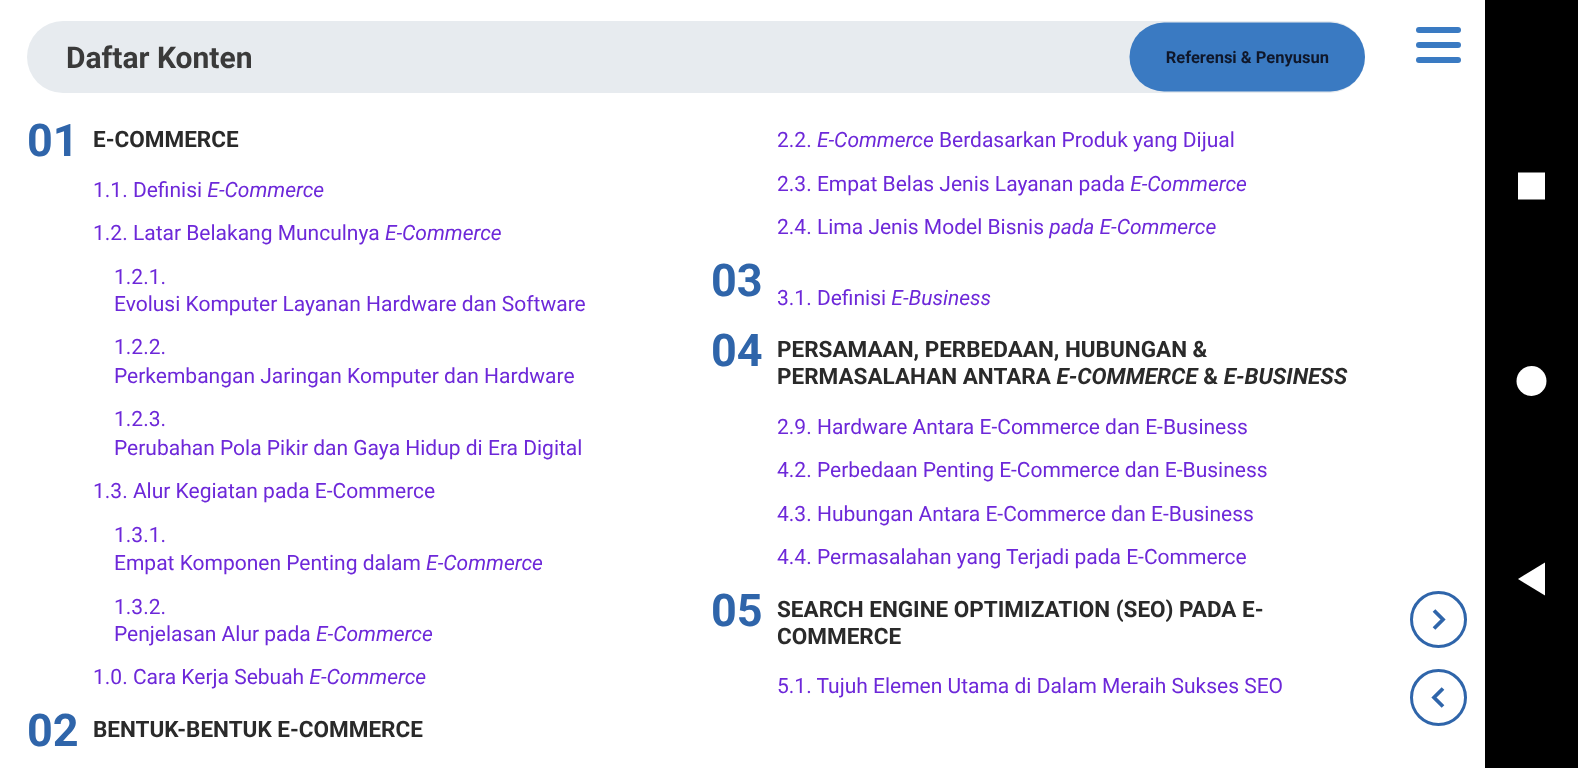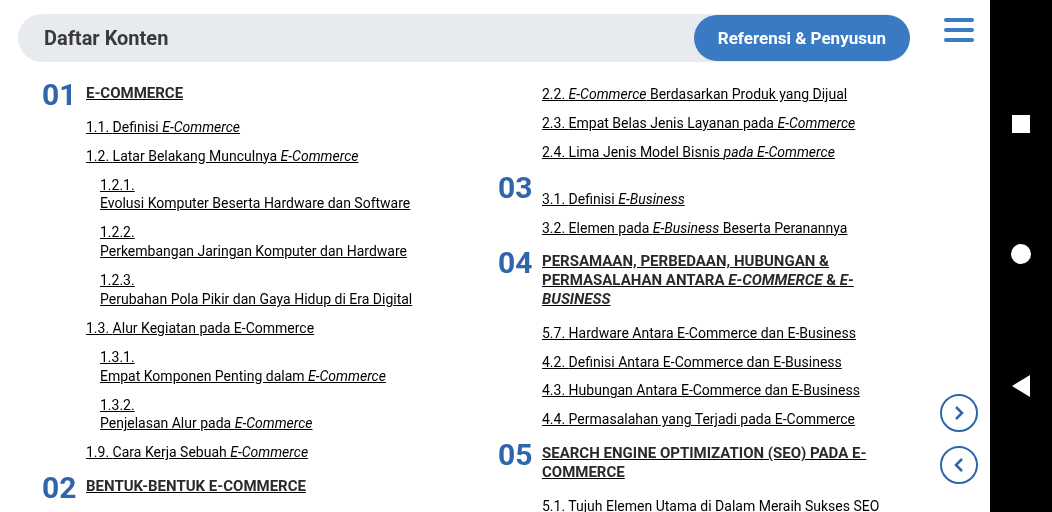--- a/index.html
+++ b/index.html
@@ -26,72 +26,70 @@
     margin-bottom: 18px;
   }
   .header-title {
     font-size: 20px;
     font-weight: 700;
     color: #3a3a3a;
     padding-left: 26px;
   }
   .ref-button {
     background: #3a7ac2;
-    color: #ffffff;
-    font-weight: 700;
-    font-size: 17px;
+    color: #0f172a;
+    font-weight: 700;
+    font-size: 11px;
     border-radius: 24px;
     padding: 0 24px;
     height: 46px;
     display: flex;
     align-items: center;
     cursor: pointer;
   }
   .columns {
     display: flex;
     gap: 20px;
   }
   .col {
     flex: 1;
     min-width: 0;
   }
   .section {
     display: flex;
     margin-bottom: 6px;
-    margin-left: 24px;
   }
   .sec-num {
     font-size: 30px;
     font-weight: 700;
     color: #2f65aa;
     line-height: 1;
     width: 44px;
     flex-shrink: 0;
   }
   .sec-body {
     flex: 1;
     padding-top: 4px;
-    text-decoration: underline;
   }
   .sec-title {
     font-size: 15px;
     font-weight: 700;
     color: #2a2a2a;
     text-transform: uppercase;
     line-height: 1.25;
     margin-bottom: 2px;
   }
   .sec-title em { font-style: italic; }
   .items {
     padding-top: 8px;
     padding-left: 0;
   }
   .item {
     font-size: 14px;
-    color: #000000;
+    color: #6d28d9;
     line-height: 1.35;
     padding: 5px 0;
     cursor: pointer;
   }
   .item em { font-style: italic; }
   .lvl2 { padding-left: 0; }
   .lvl3 { padding-left: 14px; }
   .lvl3 .item-text { display: block; }
   .item-num { }
   .item-text { }
@@ -167,27 +165,27 @@
   </div>
   <div class="columns">
     <div class="col" id="col-left">
         <div class="section">
           <div class="sec-num">01</div>
           <div class="sec-body">
             <div class="sec-title">E-COMMERCE</div>
             <div class="items">
               <div class="item lvl2"><span class="item-num">1.1.</span> <span class="item-text">Definisi <em>E-Commerce</em></span></div>
               <div class="item lvl2"><span class="item-num">1.2.</span> <span class="item-text">Latar Belakang Munculnya <em>E-Commerce</em></span></div>
-              <div class="item lvl3"><span class="item-num">1.2.1.</span> <span class="item-text">Evolusi Komputer Beserta Hardware dan Software</span></div>
+              <div class="item lvl3"><span class="item-num">1.2.1.</span> <span class="item-text">Evolusi Komputer Layanan Hardware dan Software</span></div>
               <div class="item lvl3"><span class="item-num">1.2.2.</span> <span class="item-text">Perkembangan Jaringan Komputer dan Hardware</span></div>
               <div class="item lvl3"><span class="item-num">1.2.3.</span> <span class="item-text">Perubahan Pola Pikir dan Gaya Hidup di Era Digital</span></div>
               <div class="item lvl2"><span class="item-num">1.3.</span> <span class="item-text">Alur Kegiatan pada E-Commerce</span></div>
               <div class="item lvl3"><span class="item-num">1.3.1.</span> <span class="item-text">Empat Komponen Penting dalam <em>E-Commerce</em></span></div>
               <div class="item lvl3"><span class="item-num">1.3.2.</span> <span class="item-text">Penjelasan Alur pada <em>E-Commerce</em></span></div>
-              <div class="item lvl2"><span class="item-num">1.9.</span> <span class="item-text">Cara Kerja Sebuah <em>E-Commerce</em></span></div>
+              <div class="item lvl2"><span class="item-num">1.0.</span> <span class="item-text">Cara Kerja Sebuah <em>E-Commerce</em></span></div>
             </div>
           </div>
         </div>
         <div class="section">
           <div class="sec-num">02</div>
           <div class="sec-body">
             <div class="sec-title">BENTUK-BENTUK E-COMMERCE</div>
             <div class="items">
               <div class="item lvl2"><span class="item-num">2.1.</span> <span class="item-text">Tujuh Jenis <em>E-Commerce</em> Berdasarkan Pelakunya</span></div>
             </div>
@@ -203,31 +201,30 @@
               <div class="item lvl2"><span class="item-num">2.3.</span> <span class="item-text">Empat Belas Jenis Layanan pada <em>E-Commerce</em></span></div>
               <div class="item lvl2"><span class="item-num">2.4.</span> <span class="item-text">Lima Jenis Model Bisnis <em>pada E-Commerce</em></span></div>
             </div>
           </div>
         </div>
         <div class="section">
           <div class="sec-num">03</div>
           <div class="sec-body">
             <div class="items">
               <div class="item lvl2"><span class="item-num">3.1.</span> <span class="item-text">Definisi <em>E-Business</em></span></div>
-              <div class="item lvl2"><span class="item-num">3.2.</span> <span class="item-text">Elemen pada <em>E-Business</em> Beserta Peranannya</span></div>
             </div>
           </div>
         </div>
         <div class="section">
           <div class="sec-num">04</div>
           <div class="sec-body">
             <div class="sec-title">PERSAMAAN, PERBEDAAN, HUBUNGAN &amp; PERMASALAHAN ANTARA <em>E-COMMERCE</em> &amp; <em>E-BUSINESS</em></div>
             <div class="items">
-              <div class="item lvl2"><span class="item-num">5.7.</span> <span class="item-text">Hardware Antara E-Commerce dan E-Business</span></div>
-              <div class="item lvl2"><span class="item-num">4.2.</span> <span class="item-text">Definisi Antara E-Commerce dan E-Business</span></div>
+              <div class="item lvl2"><span class="item-num">2.9.</span> <span class="item-text">Hardware Antara E-Commerce dan E-Business</span></div>
+              <div class="item lvl2"><span class="item-num">4.2.</span> <span class="item-text">Perbedaan Penting E-Commerce dan E-Business</span></div>
               <div class="item lvl2"><span class="item-num">4.3.</span> <span class="item-text">Hubungan Antara E-Commerce dan E-Business</span></div>
               <div class="item lvl2"><span class="item-num">4.4.</span> <span class="item-text">Permasalahan yang Terjadi pada E-Commerce</span></div>
             </div>
           </div>
         </div>
         <div class="section">
           <div class="sec-num">05</div>
           <div class="sec-body">
             <div class="sec-title">SEARCH ENGINE OPTIMIZATION (SEO) PADA E-COMMERCE</div>
             <div class="items">

